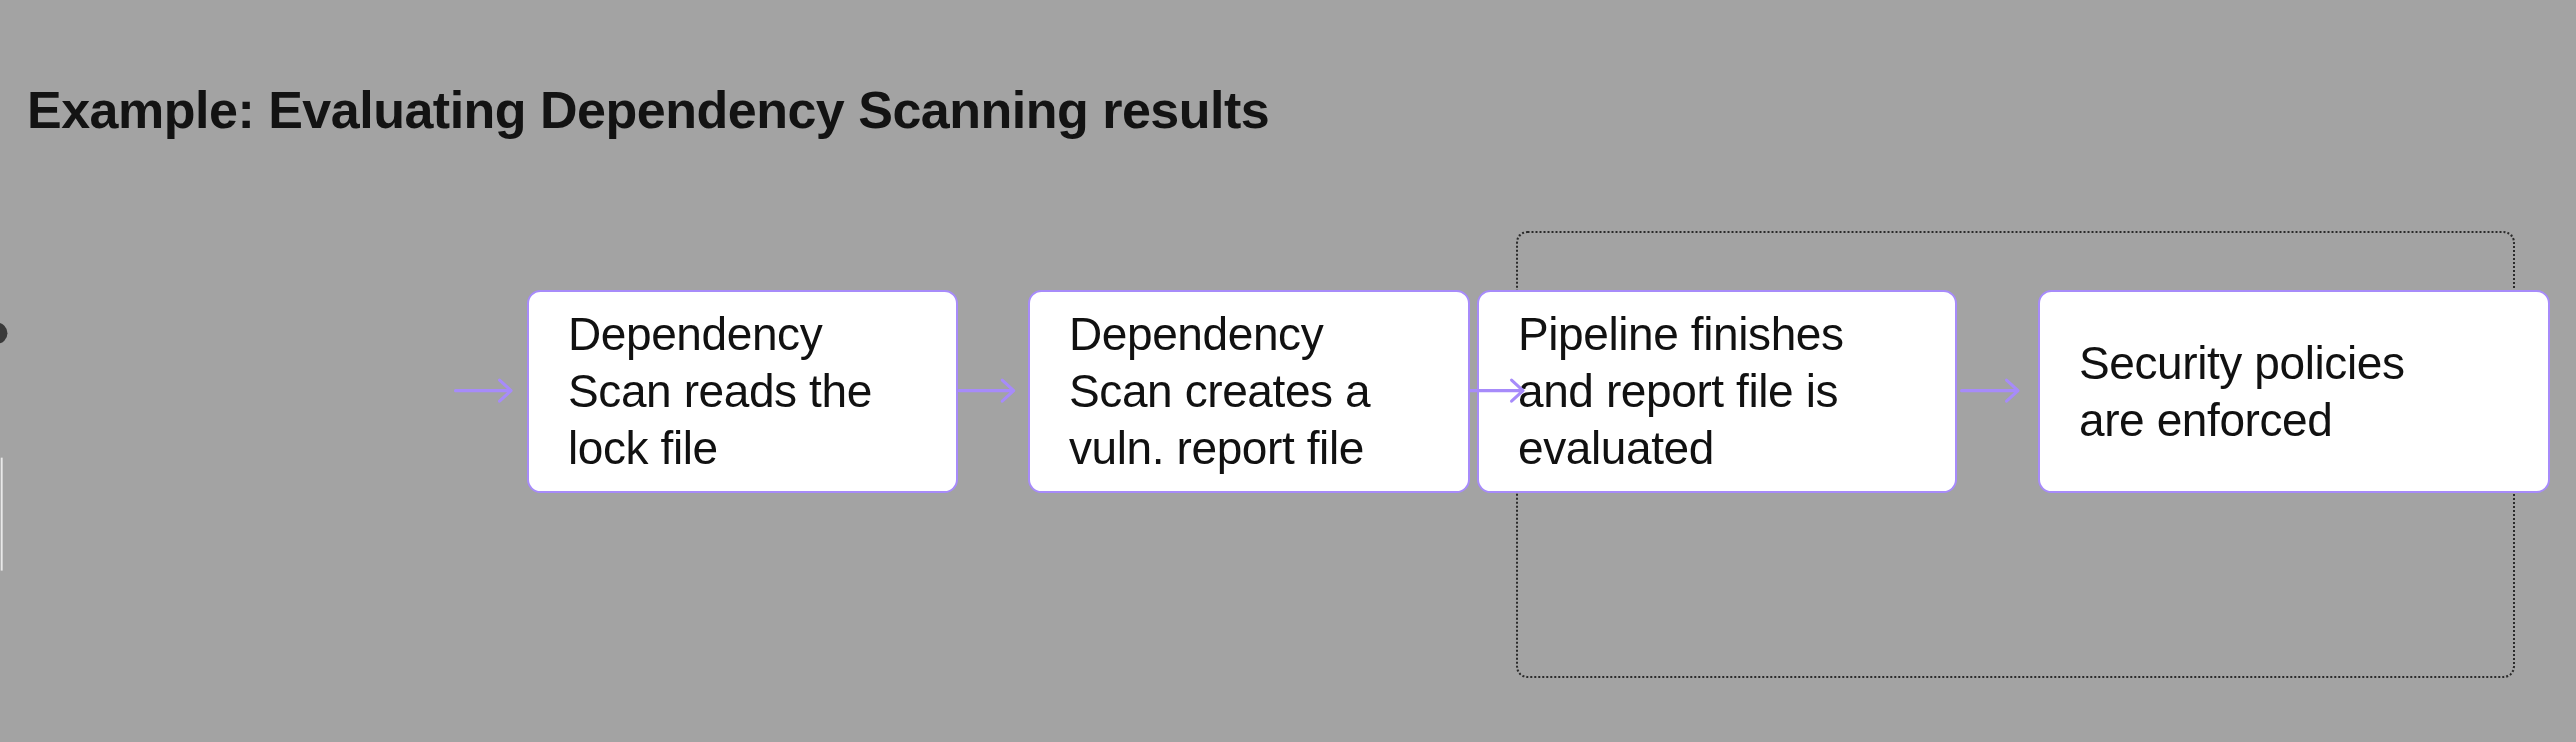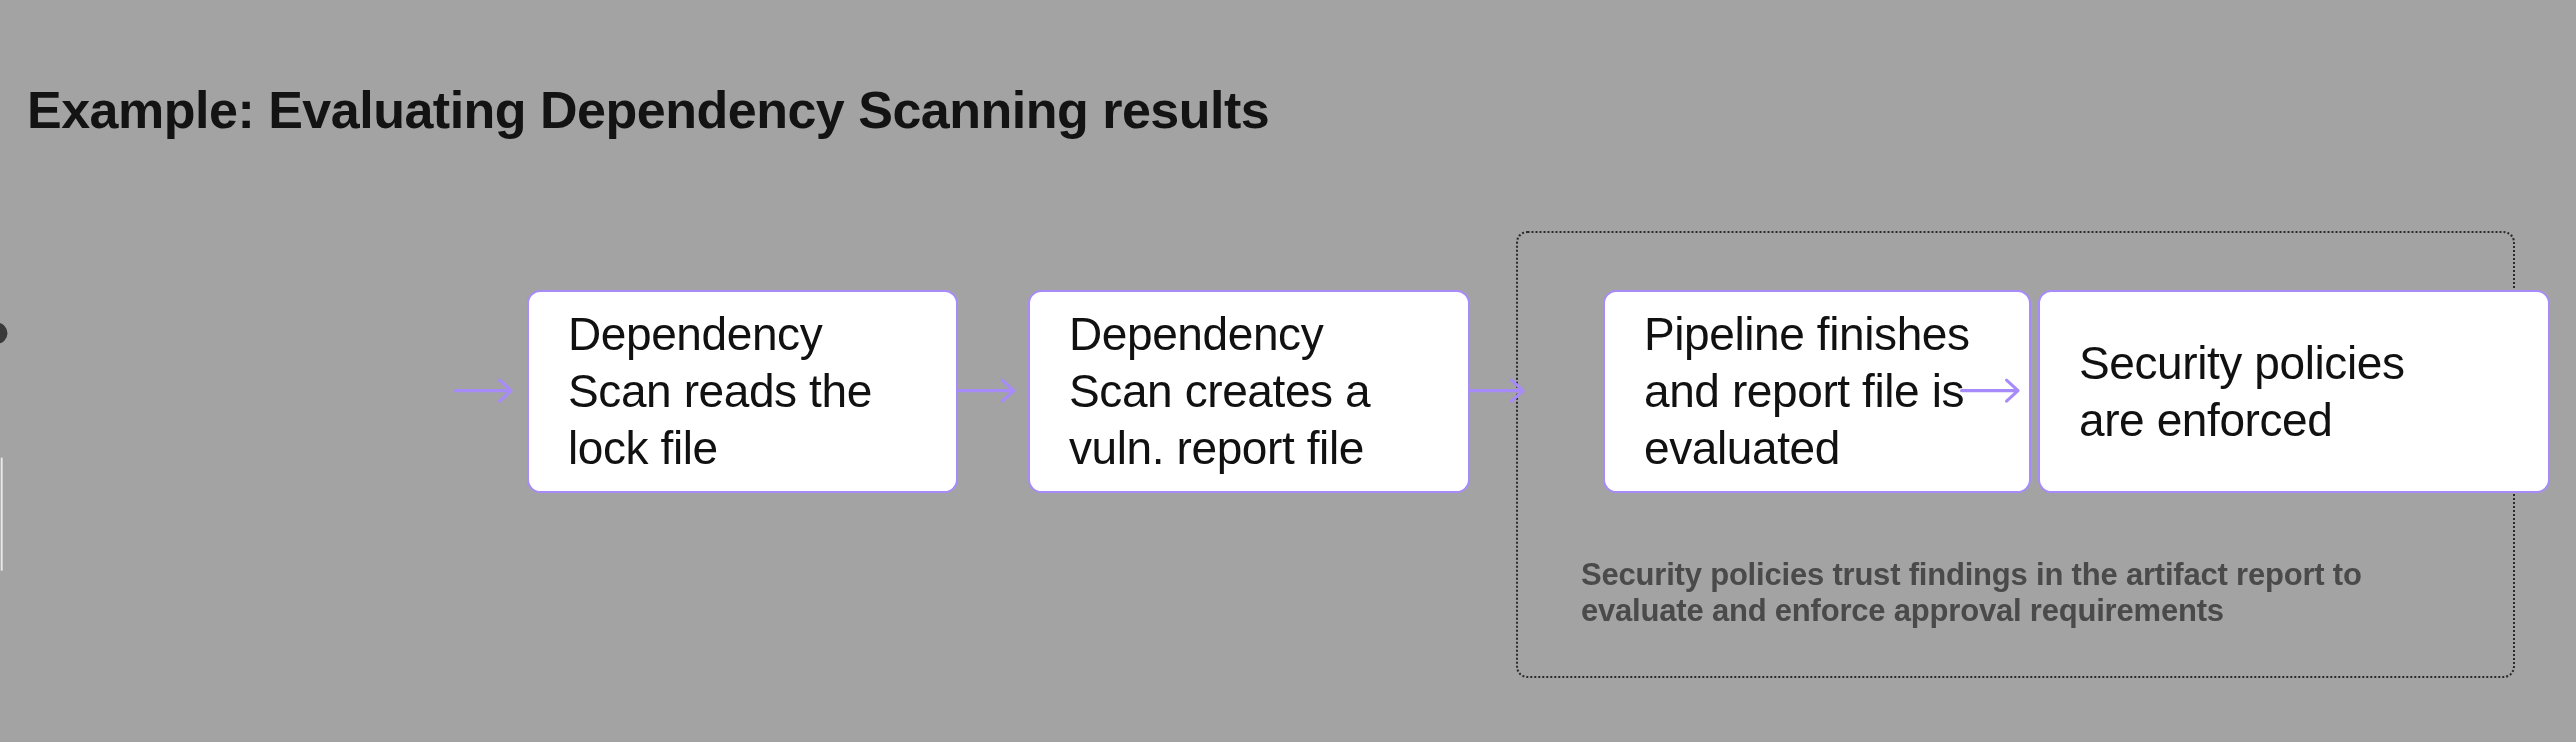--- a/index.html
+++ b/index.html
@@ -55,21 +55,21 @@
   }
   .box-label {
     font: 400 46px/57px "Liberation Sans", sans-serif;
     letter-spacing: -0.4px;
     color: #111111;
     white-space: pre;
   }
   .b1 { left: 17px;   width: 438px; }
   .b2 { left: 527px;  width: 431px; }
   .b3 { left: 1028px; width: 442px; }
-  .b4 { left: 1603px; width: 428px; }
+  .b4 { left: 1477px; width: 480px; }
   .b5 { left: 2038px; width: 512px; }
   .overlay {
     position: absolute;
     left: 0; top: 0;
     width: 2576px;
     height: 742px;
     pointer-events: none;
   }
 </style>
 </head>
@@ -98,22 +98,20 @@
     <span class="box-label">Pipeline finishes
 and report file is
 evaluated</span>
   </div>
 
   <div class="box b5">
     <span class="box-label">Security policies
 are enforced</span>
   </div>
 
-  <div class="note">Security policies trust findings in the artifact report to
-evaluate and enforce approval requirements</div>
 
   <svg class="overlay" width="2576" height="742" viewBox="0 0 2689 775" xmlns="http://www.w3.org/2000/svg">
     <g fill="none" stroke="#a78bfa" stroke-width="3.2" stroke-linecap="round" stroke-linejoin="round">
       <path d="M475 408 H531 M521 397 L533 408 L521 419"></path>
       <path d="M1001 408 H1056 M1046 397 L1058 408 L1046 419"></path>
       <path d="M1534 408 H1588 M1578 397 L1590 408 L1578 419"></path>
       <path d="M2048 408 H2105 M2095 397 L2107 408 L2095 419"></path>
     </g>
     <circle cx="-4" cy="348" r="11" fill="#3a3a3a"></circle>
     <rect x="0" y="478" width="2" height="118" fill="#e9e9e9"></rect>

